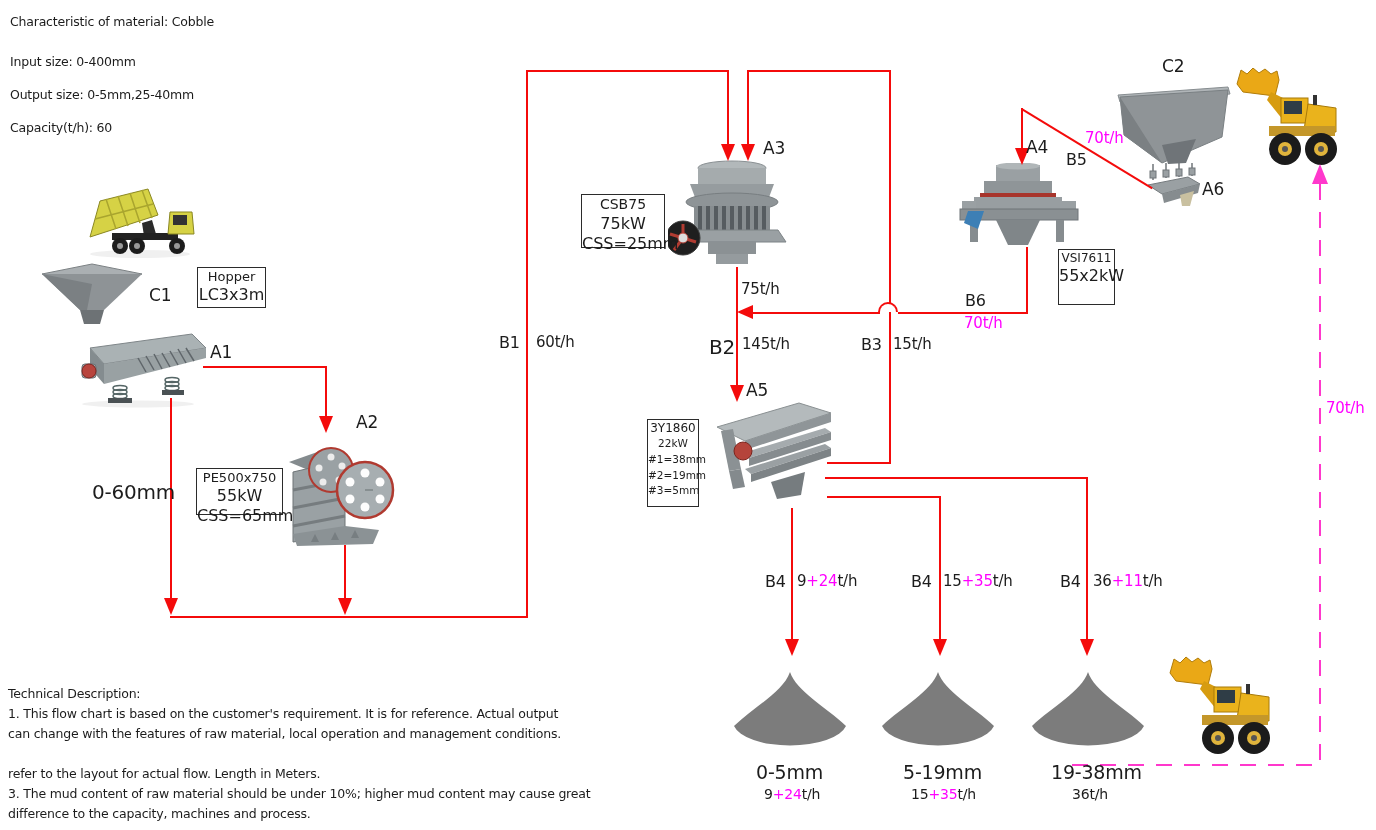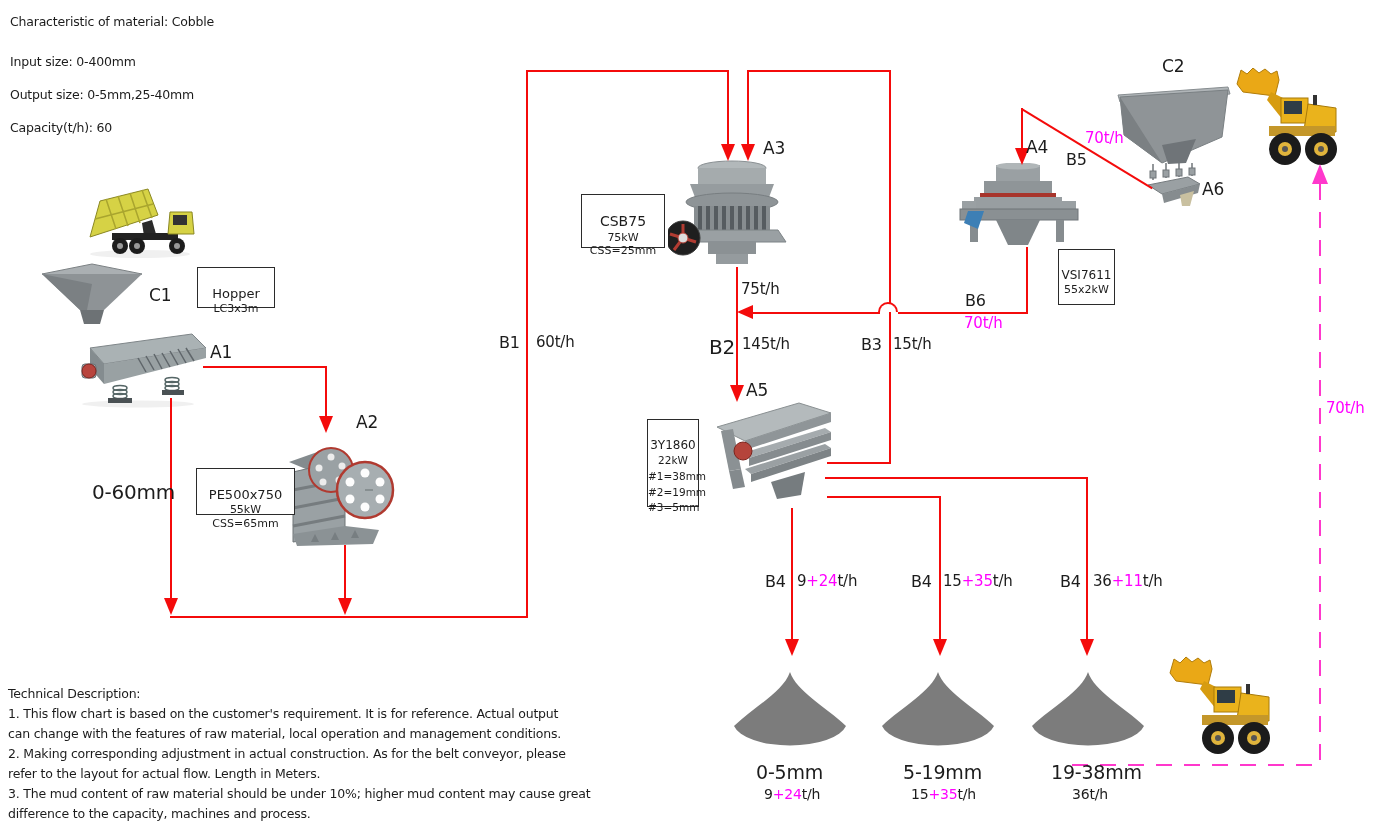--- a/index.html
+++ b/index.html
@@ -8,23 +8,23 @@
   .lbl{position:absolute;white-space:nowrap;color:#1c1c1c;z-index:6;letter-spacing:-0.2px;}
   .node{font-size:17px;}
   .flow{font-size:15px;}
   .big{font-size:20px;}
   .pilesize{font-size:19px;}
   .pilerate{font-size:14px;}
   .magenta{color:#ff00ff;}
   .info{font-size:12.5px;}
   .note{font-size:12.5px;}
   .box{position:absolute;background:#fff;border:1.5px solid #2b2b2b;text-align:center;
-       z-index:6;box-sizing:border-box;padding-top:18px;line-height:1.25;}
+       z-index:6;box-sizing:border-box;padding-top:1px;line-height:1.25;}
   .box .t1{font-size:13px;}
-  .box .t2{font-size:11px;}
+  .box .t2{font-size:16px;}
   .sbox .t1{font-size:12px;}
   .sbox .t2{font-size:10.5px;line-height:1.5;}
   .rl{position:absolute;background:#f40b0b;z-index:5;}
   .ar-down{position:absolute;width:0;height:0;border-left:7px solid transparent;
            border-right:7px solid transparent;border-top:17px solid #f40b0b;z-index:5;}
   .ar-left{position:absolute;width:0;height:0;border-top:7px solid transparent;
            border-bottom:7px solid transparent;border-right:16px solid #f40b0b;z-index:5;}
   .ar-up-m{position:absolute;width:0;height:0;border-left:8px solid transparent;
            border-right:8px solid transparent;border-bottom:20px solid #ff38cc;z-index:4;}
   .hop{position:absolute;width:20px;height:10px;border:2px solid #f40b0b;border-bottom:none;
@@ -263,25 +263,25 @@
   <div class="rl" style="left:827px;top:496px;width:114px;height:2px"></div>
   <div class="rl" style="left:939px;top:496px;width:2px;height:145px"></div>
   <div class="ar-down" style="left:933px;top:639px"></div>
   <div class="rl" style="left:791px;top:508px;width:2px;height:133px"></div>
   <div class="ar-down" style="left:785px;top:639px"></div>
 
   <div class="dash-h" style="left:1072px;top:764px;width:248px"></div>
   <div class="dash-v" style="left:1319px;top:184px;height:581px"></div>
   <div class="ar-up-m" style="left:1312px;top:164px"></div>
 
-  <div class="box" style="left:197px;top:267px;width:78px;height:41px">
+  <div class="box" style="left:197px;top:267px;width:69px;height:41px">
     <div class="t1">Hopper</div>
     <div class="t2">LC3x3m</div>
   </div>
-  <div class="box" style="left:196px;top:468px;width:99px;height:47px">
+  <div class="box" style="left:196px;top:468px;width:87px;height:47px">
     <div class="t1">PE500x750</div>
     <div class="t2">55kW</div>
     <div class="t2">CSS=65mm</div>
   </div>
   <div class="box" style="left:581px;top:194px;width:84px;height:54px">
     <div class="t1" style="font-size:14px">CSB75</div>
     <div class="t2">75kW</div>
     <div class="t2">CSS=25mm</div>
   </div>
   <div class="box" style="left:1058px;top:249px;width:57px;height:56px">
@@ -329,18 +329,17 @@
   <div class="lbl pilesize" style="left:756px;top:761px">0-5mm</div>
   <div class="lbl pilerate" style="left:764px;top:786px"><span>9</span><span class="magenta">+24</span><span>t/h</span></div>
   <div class="lbl pilesize" style="left:903px;top:761px">5-19mm</div>
   <div class="lbl pilerate" style="left:911px;top:786px"><span>15</span><span class="magenta">+35</span><span>t/h</span></div>
   <div class="lbl pilesize" style="left:1051px;top:761px">19-38mm</div>
   <div class="lbl pilerate" style="left:1072px;top:786px"><span>36t/h</span><span class="magenta"></span><span></span></div>
 
   <div class="lbl note" style="left:8px;top:686px">Technical Description:</div>
   <div class="lbl note" style="left:8px;top:706px">1. This flow chart is based on the customer's requirement. It is for reference. Actual output</div>
   <div class="lbl note" style="left:8px;top:726px">can change with the features of raw material, local operation and management conditions.</div>
-  <div class="lbl note" style="left:8px;top:746px">2. Making corresponding adjustment in actual construction. As for the belt conveyor, please</div>
   <div class="lbl note" style="left:8px;top:766px">refer to the layout for actual flow. Length in Meters.</div>
   <div class="lbl note" style="left:8px;top:786px">3. The mud content of raw material should  be under 10%; higher mud content may cause great</div>
   <div class="lbl note" style="left:8px;top:806px">difference to the capacity, machines and process.</div>
 
 </div>
 
 </body></html>

